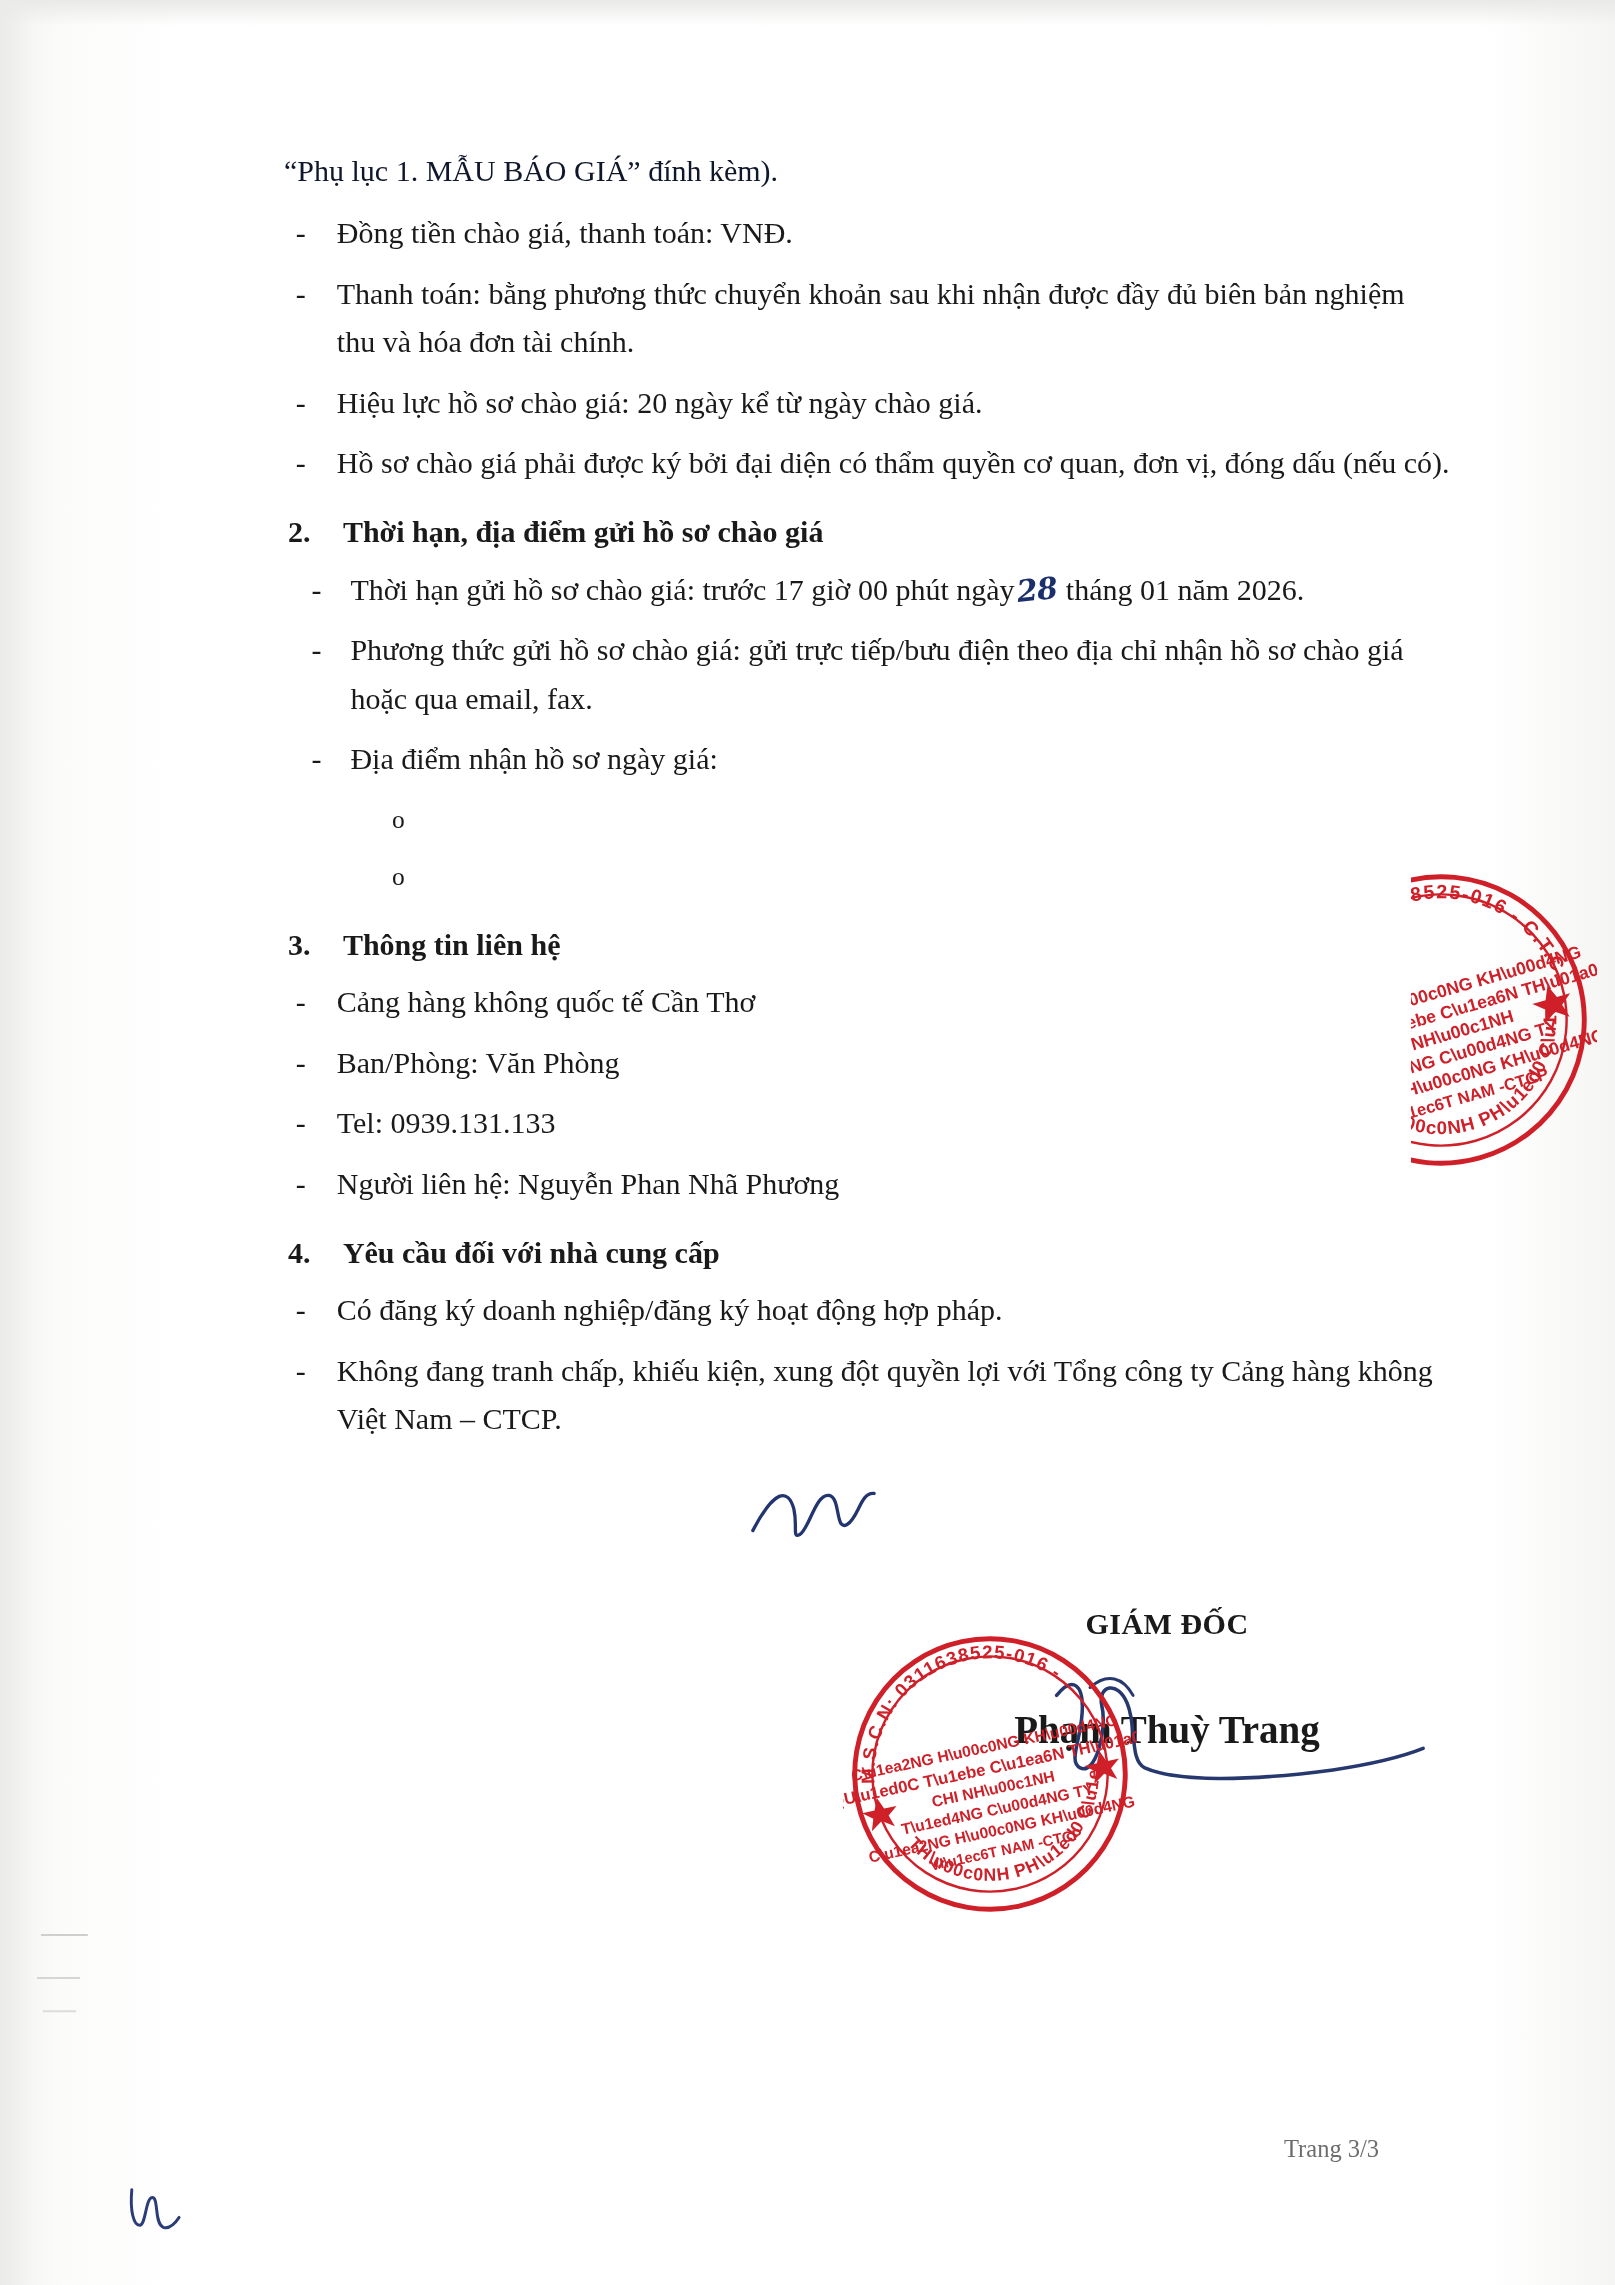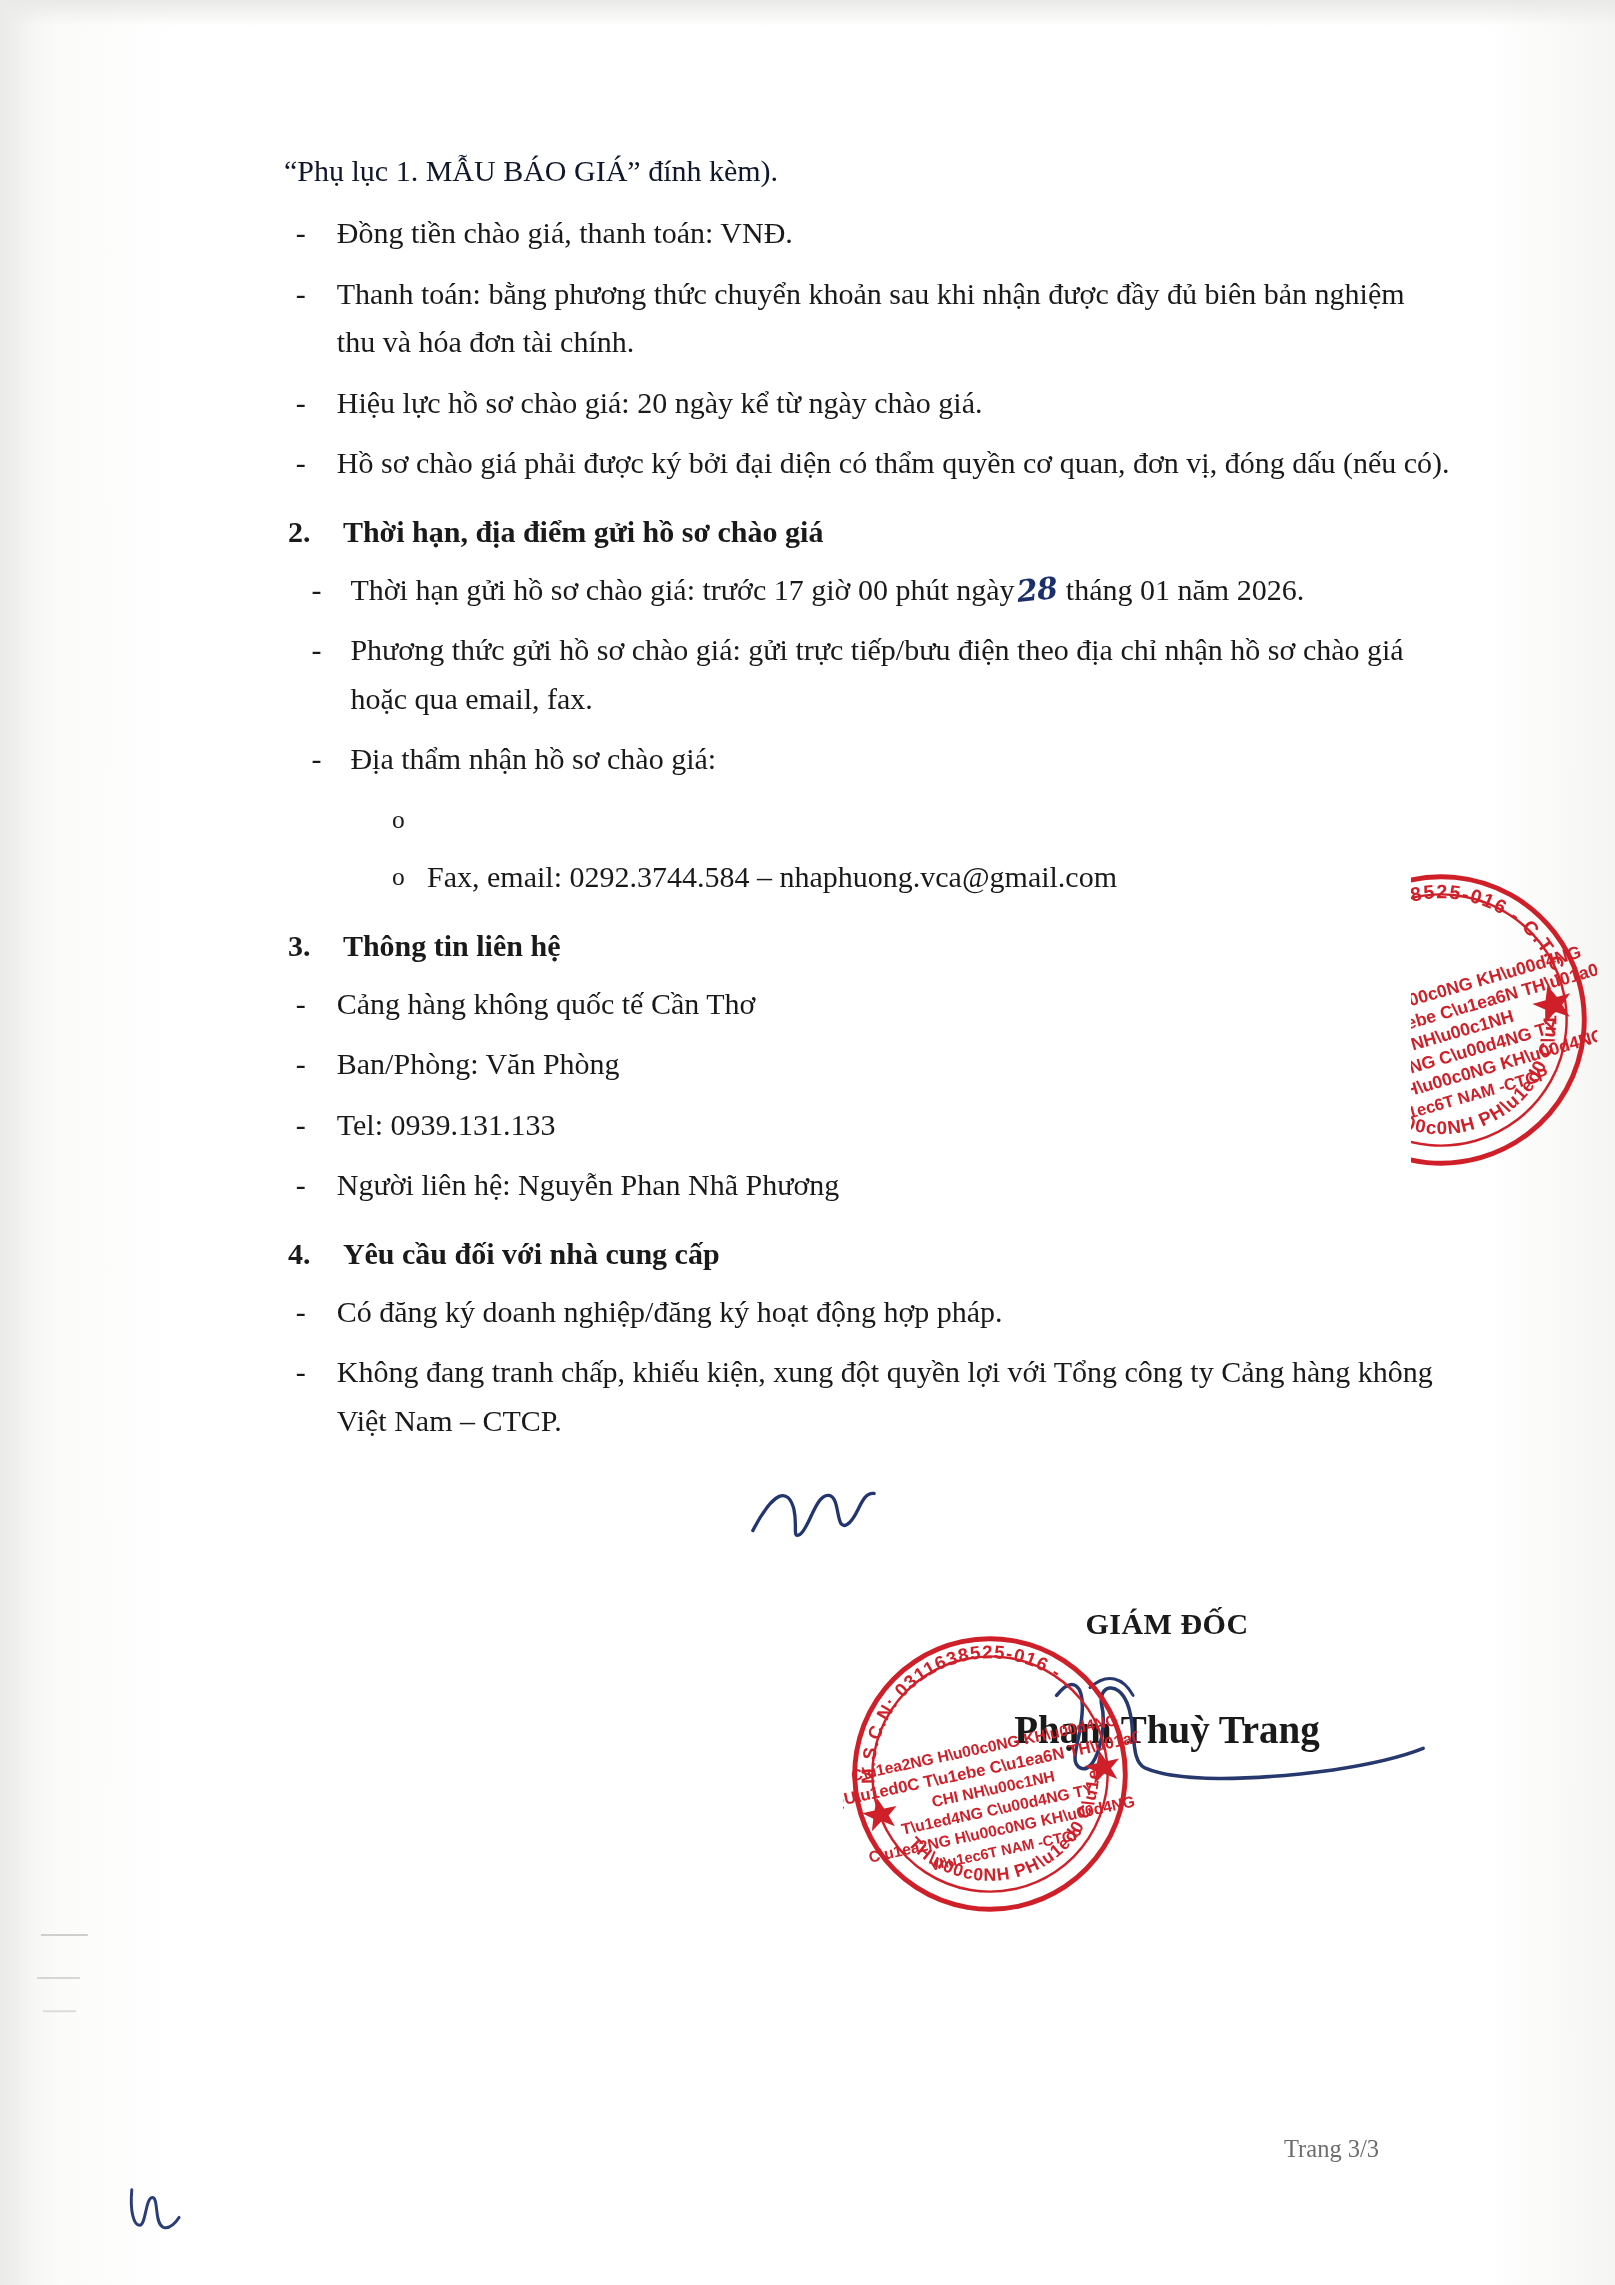--- a/index.html
+++ b/index.html
@@ -236,29 +236,28 @@
     <div class="btext">
       <span>Thời hạn gửi hồ sơ chào giá: trước 17 giờ 00 phút ngày</span><span class="handwritten-date">28</span> <span>tháng 01 năm 2026.</span>
     </div>
   </div>
   <div class="sub-bullet">
     <div class="dash">-</div>
     <div class="btext">Phương thức gửi hồ sơ chào giá: gửi trực tiếp/bưu điện theo địa chỉ nhận hồ sơ chào giá hoặc qua email, fax.</div>
   </div>
   <div class="sub-bullet">
     <div class="dash">-</div>
-    <div class="btext">Địa thẩm nhận hồ sơ chào giá:</div>
+    <div class="btext">Địa điểm nhận hồ sơ ngày giá:</div>
   </div>
 
   <div class="circle-item">
     <div class="circ">o</div>
   </div>
   <div class="circle-item">
     <div class="circ">o</div>
-    <div class="btext">Fax, email: 0292.3744.584 – nhaphuong.vca@gmail.com</div>
   </div>
 
   <div class="section">
     <div class="num">3.</div>
     <div class="stitle">Thông tin liên hệ</div>
   </div>
 
   <div class="bullet">
     <div class="dash">-</div>
     <div class="btext">Cảng hàng không quốc tế Cần Thơ</div>

